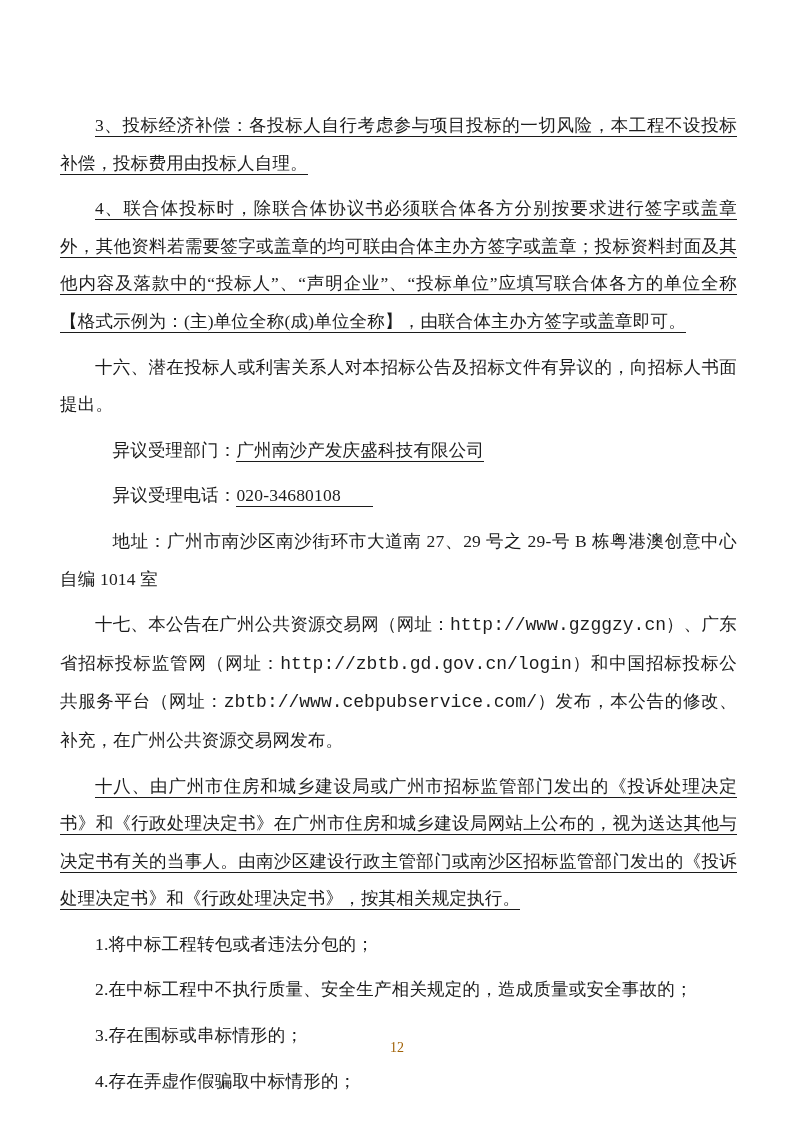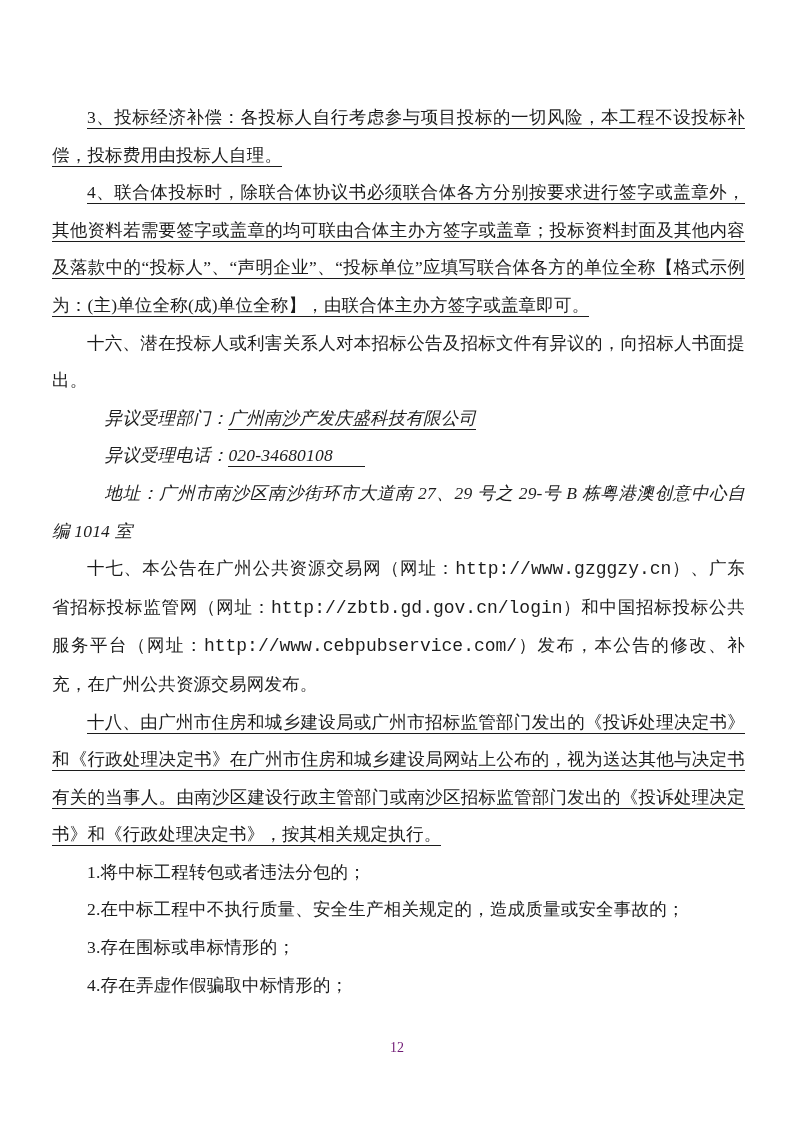--- a/index.html
+++ b/index.html
@@ -20,26 +20,25 @@
     position: absolute;
     left: 52px;
     top: 99px;
     width: 693px;
     font-size: 17.5px;
     line-height: 37.6px;
     text-align: justify;
     letter-spacing: 0.2px;
   }
   .para {
-    margin: 0;
+    margin: 8px;
     text-indent: 2em;
   }
   .para.indent3 {
     text-indent: 3em;
-    font-style: italic;
   }
   
   .u {
     border-bottom: 1.6px solid #1c1c1c;
     padding-bottom: 1px;
   }
   .u-ext {
     padding-right: 32px;
   }
   .mono {
@@ -48,42 +47,42 @@
     letter-spacing: 0;
   }
   .page-number {
     position: absolute;
     left: 0;
     top: 1038px;
     width: 100%;
     text-align: center;
     font-size: 14px;
     line-height: 20px;
-    color: #701a75;
+    color: #a16207;
   }
 </style>
 </head>
 <body>
 
 <div class="page">
   <div class="doc">
 
     <p class="para"><span class="u">3、投标经济补偿：各投标人自行考虑参与项目投标的一切风险，本工程不设投标补偿，投标费用由投标人自理。</span></p>
 
     <p class="para"><span class="u">4、联合体投标时，除联合体协议书必须联合体各方分别按要求进行签字或盖章外，其他资料若需要签字或盖章的均可联由合体主办方签字或盖章；投标资料封面及其他内容及落款中的“投标人”、“声明企业”、“投标单位”应填写联合体各方的单位全称【格式示例为：(主)单位全称(成)单位全称】，由联合体主办方签字或盖章即可。</span></p>
 
     <p class="para"><span>十六、潜在投标人或利害关系人对本招标公告及招标文件有异议的，向招标人书面提出。</span></p>
 
     <p class="para indent3"><span>异议受理部门：</span><span class="u">广州南沙产发庆盛科技有限公司</span></p>
 
     <p class="para indent3"><span>异议受理电话：</span><span class="u u-ext">020-34680108</span></p>
 
     <p class="para indent3"><span>地址：广州市南沙区南沙街环市大道南 27、29 号之 29-号 B 栋粤港澳创意中心自编 1014 室</span></p>
 
-    <p class="para"><span>十七、本公告在广州公共资源交易网（网址：</span><span class="mono">http://www.gzggzy.cn</span><span>）、广东省招标投标监管网（网址：</span><span class="mono">http://zbtb.gd.gov.cn/login</span><span>）和中国招标投标公共服务平台（网址：</span><span class="mono">http://www.cebpubservice.com/</span><span>）发布，本公告的修改、补充，在广州公共资源交易网发布。</span></p>
+    <p class="para"><span>十七、本公告在广州公共资源交易网（网址：</span><span class="mono">http://www.gzggzy.cn</span><span>）、广东省招标投标监管网（网址：</span><span class="mono">http://zbtb.gd.gov.cn/login</span><span>）和中国招标投标公共服务平台（网址：</span><span class="mono">zbtb://www.cebpubservice.com/</span><span>）发布，本公告的修改、补充，在广州公共资源交易网发布。</span></p>
 
     <p class="para"><span class="u">十八、由广州市住房和城乡建设局或广州市招标监管部门发出的《投诉处理决定书》和《行政处理决定书》在广州市住房和城乡建设局网站上公布的，视为送达其他与决定书有关的当事人。由南沙区建设行政主管部门或南沙区招标监管部门发出的《投诉处理决定书》和《行政处理决定书》，按其相关规定执行。</span></p>
 
 
     <p class="para"><span>1.将中标工程转包或者违法分包的；</span></p>
 
     <p class="para"><span>2.在中标工程中不执行质量、安全生产相关规定的，造成质量或安全事故的；</span></p>
 
     <p class="para"><span>3.存在围标或串标情形的；</span></p>
 

